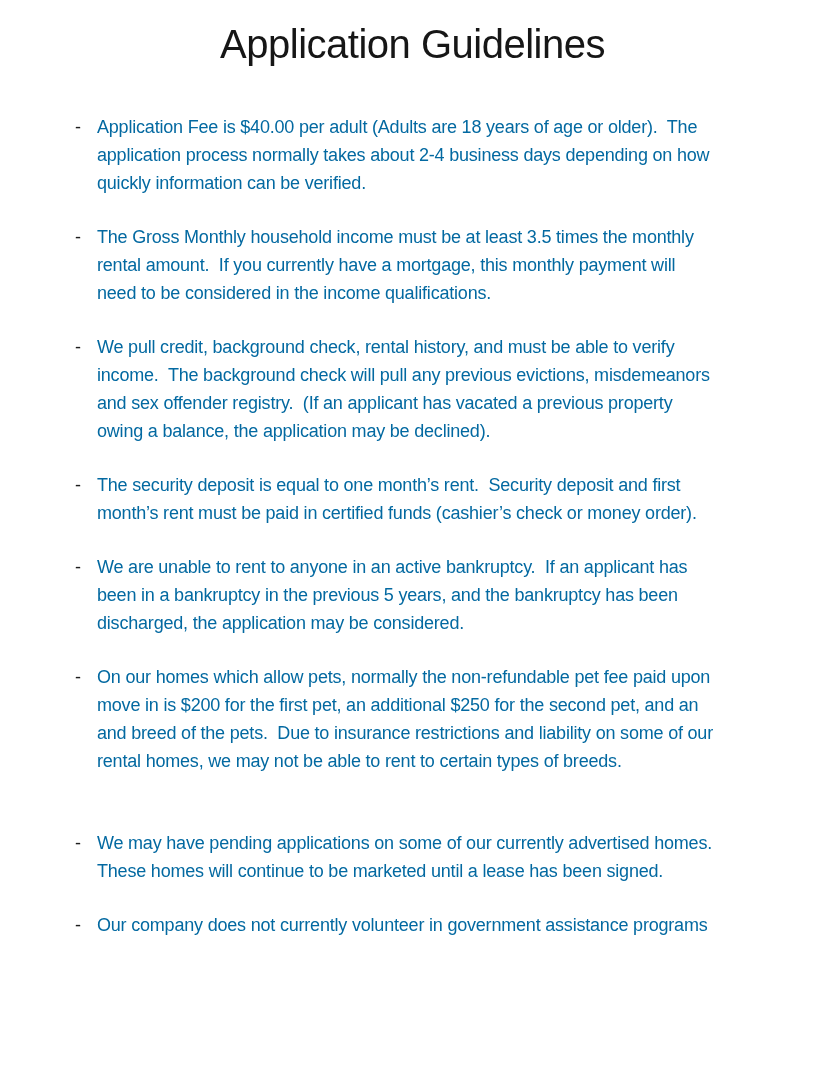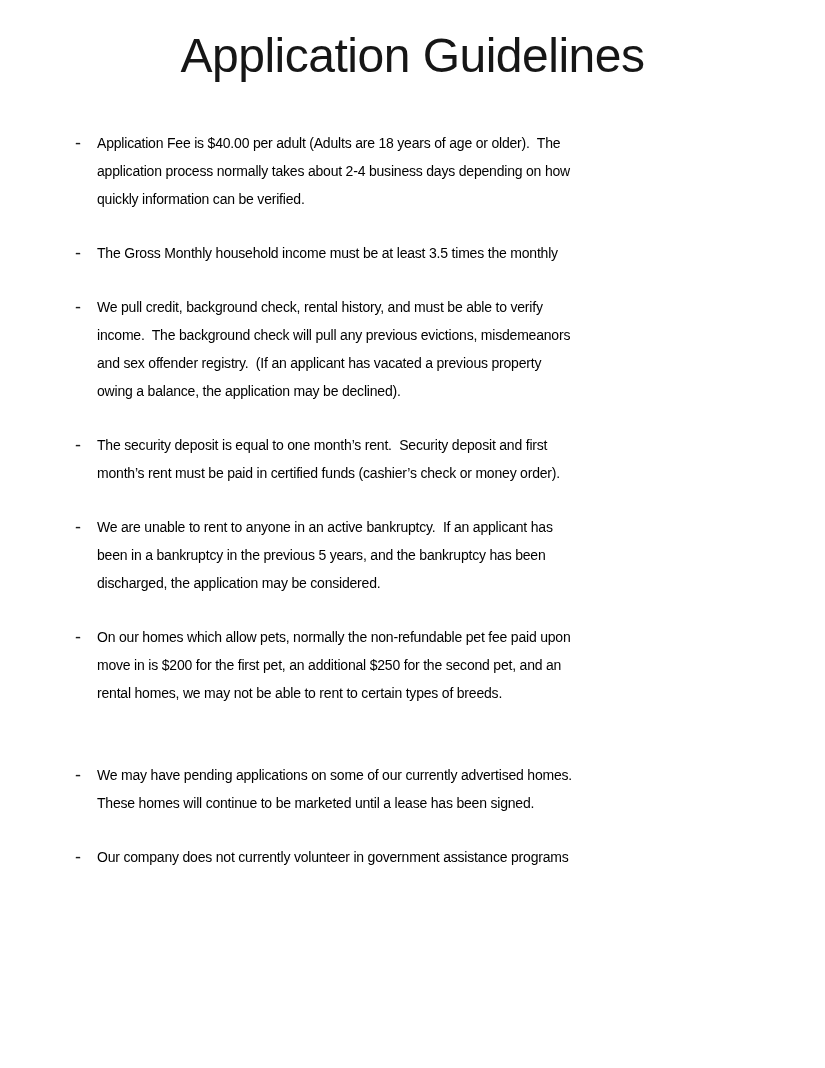--- a/index.html
+++ b/index.html
@@ -9,23 +9,23 @@
     font-family: "Liberation Sans", sans-serif;
     overflow: hidden;
   }
   .page {
     position: relative;
     width: 825px; height: 1068px;
     background: #ffffff;
     color: #1e1e1e;
   }
   .doc-title {
-    margin-top: 28px;
+    margin-top: 22px;
     text-align: center;
-    font-size: 48px;
+    font-size: 40px;
     font-weight: 400;
     letter-spacing: -0.5px;
     color: #161616;
   }
   ul.guidelines {
     list-style: none;
     margin: 46px 0 0 75px;
     padding: 0;
   }
   ul.guidelines li.bullet {
@@ -37,25 +37,25 @@
   ul.guidelines li.bullet:nth-child(7) { margin-top: 54px; }
   .marker {
     width: 22px;
     flex: 0 0 22px;
     font-size: 18px;
     line-height: 28px;
     color: #1e1e1e;
   }
   .bullet-text { flex: 1; }
   .bullet-text .line {
-    font-size: 14px;
+    font-size: 18px;
     line-height: 28px;
     letter-spacing: -0.2px;
     white-space: pre;          
-    color: #000000;
+    color: #0369a1;
   }
   .bullet-text .line span.u {
     text-underline-offset: 3px;
   }
 </style>
 </head>
 <body>
 
 <div class="page">
 
@@ -67,20 +67,22 @@
         <div class="bullet-text">
           <div class="line"><span>Application Fee is $40.00 per adult (Adults are 18 years of age or older).  The</span></div>
           <div class="line"><span>application process normally takes about 2-4 business days depending on how</span></div>
           <div class="line"><span>quickly information can be verified.</span></div>
         </div>
       </li>
       <li class="bullet">
         <span class="marker">-</span>
         <div class="bullet-text">
           <div class="line"><span>The </span><span class="u">Gross</span><span> Monthly household income must be at least 3.5 times the monthly</span></div>
+          <div class="line"><span>rental amount.  If you currently have a mortgage, this monthly payment will</span></div>
+          <div class="line"><span>need to be considered in the income qualifications.</span></div>
         </div>
       </li>
       <li class="bullet">
         <span class="marker">-</span>
         <div class="bullet-text">
           <div class="line"><span>We pull credit, background check, rental history, and must be able to verify</span></div>
           <div class="line"><span>income.  The background check will pull any previous evictions, misdemeanors</span></div>
           <div class="line"><span>and sex offender registry.  (If an applicant has vacated a previous property</span></div>
           <div class="line"><span>owing a balance, the application may be declined).</span></div>
         </div>
@@ -98,20 +100,21 @@
           <div class="line"><span>We are unable to rent to anyone in an </span><span class="u">active</span><span> bankruptcy.  If an applicant has</span></div>
           <div class="line"><span>been in a bankruptcy in the previous 5 years, and the bankruptcy has been</span></div>
           <div class="line"><span>discharged, the application may be considered.</span></div>
         </div>
       </li>
       <li class="bullet">
         <span class="marker">-</span>
         <div class="bullet-text">
           <div class="line"><span>On our homes which allow pets, normally the non-refundable pet fee paid upon</span></div>
           <div class="line"><span>move in is $200 for the first pet, an additional $250 for the second pet, and an</span></div>
+          <div class="line"><span>and breed of the pets.  Due to insurance restrictions and liability on some of our</span></div>
           <div class="line"><span>rental homes, we may not be able to rent to certain types of breeds.</span></div>
         </div>
       </li>
       <li class="bullet">
         <span class="marker">-</span>
         <div class="bullet-text">
           <div class="line"><span>We may have pending applications on some of our currently advertised homes.</span></div>
           <div class="line"><span>These homes will continue to be marketed until a lease has been signed.</span></div>
         </div>
       </li>

